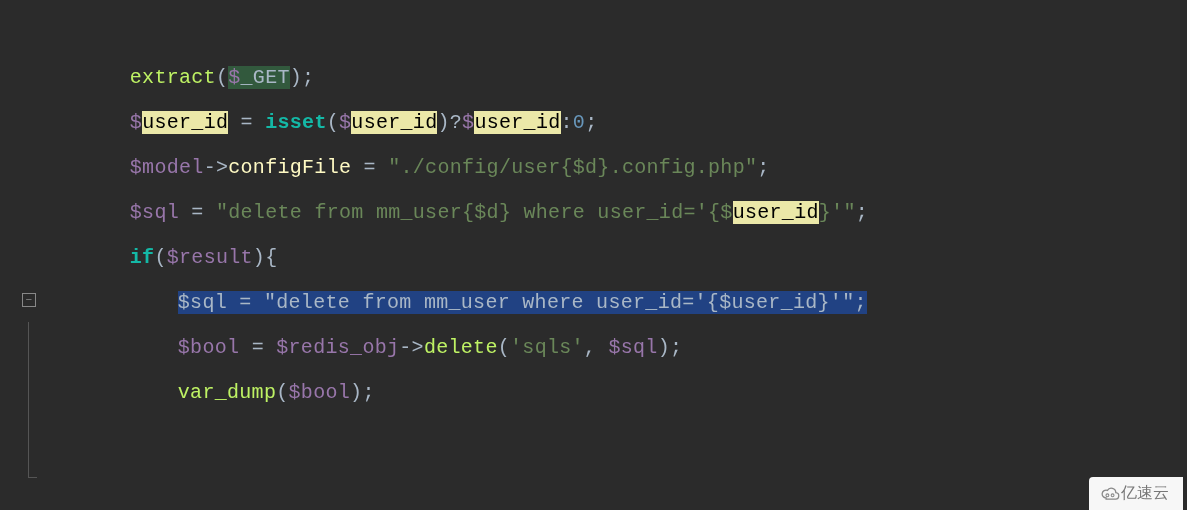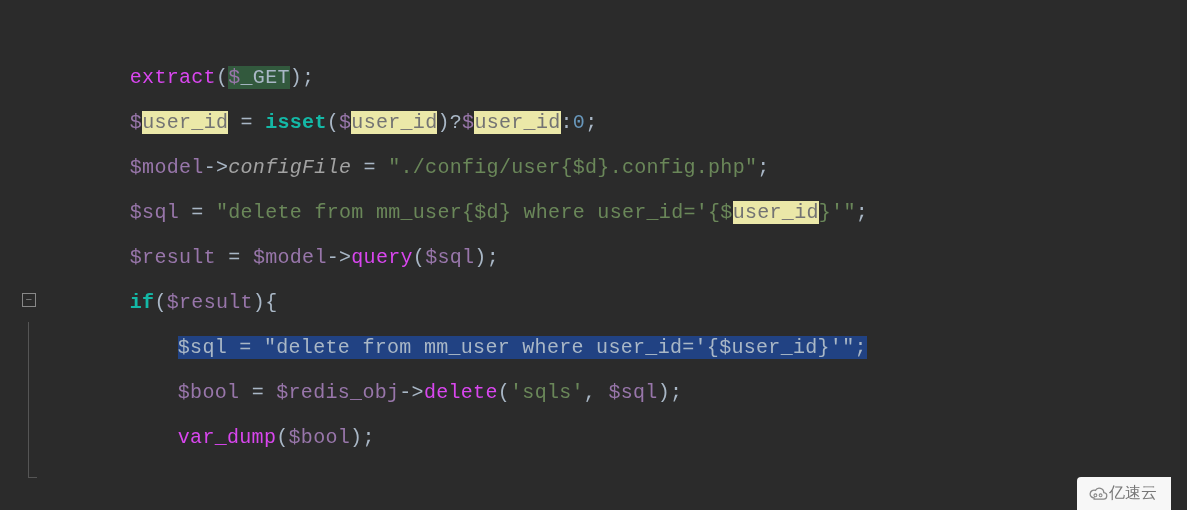--- a/index.html
+++ b/index.html
@@ -67,40 +67,40 @@
   }
   .code-area {
     margin-left: 48px;
   }
   .line {
     height: 45px;
     white-space: pre;
     position: relative;
   }
   .indent1 { padding-left: 48px; }
-  .tok-fn   { color: #d946ef; }
+  .tok-fn   { color: #bef264; }
   .tok-var  { color: #9876AA; }
   .tok-op   { color: #A9B7C6; }
   .tok-pn   { color: #A9B7C6; }
   .tok-kw   { color: #14b8a6; font-weight: bold; }
   .tok-str  { color: #6A8759; }
   .tok-num  { color: #6897BB; }
-  .tok-def  { color: #a3a3a3; font-style: italic; }
+  .tok-def  { color: #fef9c3; }
   .hl-get   { background: #32593d; color: #A9B7C6; }
-  .hl-uid   { background: #EBE8A8; color: #737373; }
+  .hl-uid   { background: #EBE8A8; color: #000000; }
   .sel-line {
     background: #214283;
     color: #A9B7C6;
   }
   .sel-line .tok-str,
   .sel-line .tok-var,
   .sel-line .tok-op { color: #A9B7C6; }
   .watermark {
     position: absolute;
-    right: 16px;
+    right: 4px;
     bottom: 0;
     background: #f7f7f7;
     color: #777;
     font-family: sans-serif;
     font-size: 16px;
     padding: 6px 14px 6px 10px;
     border-top-left-radius: 4px;
     display: flex;
     align-items: center;
     gap: 0;
@@ -150,23 +150,20 @@
 
 
     <div class="line">
       <span class="tok-var">$model</span><span class="tok-op">-&gt;</span><span class="tok-def">configFile</span><span> </span><span class="tok-op">=</span><span> </span><span class="tok-str">"./config/user{$d}.config.php"</span><span class="tok-pn">;</span>
     </div>
 
     <div class="line">
       <span class="tok-var">$sql</span><span> </span><span class="tok-op">=</span><span> </span><span class="tok-str">"delete from mm_user{$d} where user_id='{$</span><span class="hl-uid">user_id</span><span class="tok-str">}'"</span><span class="tok-pn">;</span>
     </div>
 
-    <div class="line">
-      <span class="tok-var">$result</span><span> </span><span class="tok-op">=</span><span> </span><span class="tok-var">$model</span><span class="tok-op">-&gt;</span><span class="tok-fn">query</span><span class="tok-pn">(</span><span class="tok-var">$sql</span><span class="tok-pn">)</span><span class="tok-pn">;</span>
-    </div>
 
     <div class="line">
       <span class="tok-kw">if</span><span class="tok-pn">(</span><span class="tok-var">$result</span><span class="tok-pn">)</span><span class="tok-pn">{</span>
     </div>
 
     <div class="line indent1">
       <span class="sel-line"><span class="tok-var">$sql</span><span> </span><span class="tok-op">=</span><span> </span><span class="tok-str">"delete from mm_user where user_id='{$user_id}'"</span><span class="tok-pn">;</span></span>
     </div>
 
     <div class="line indent1">

